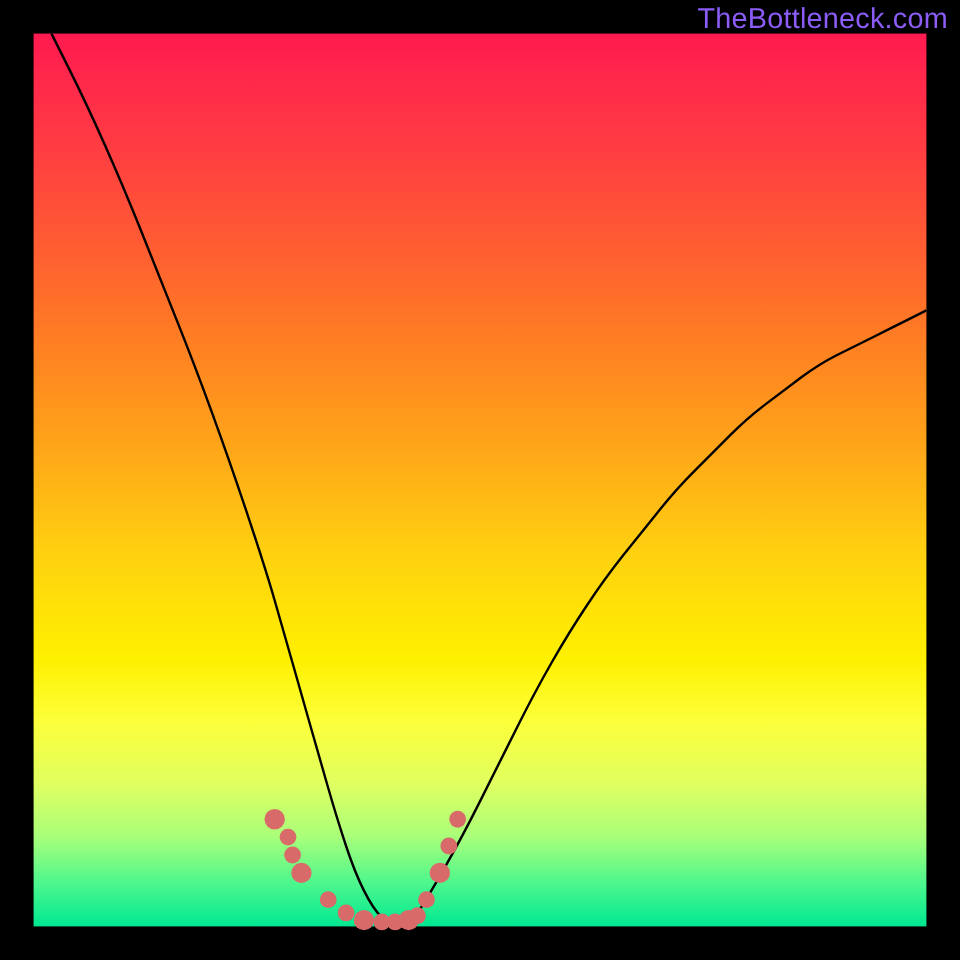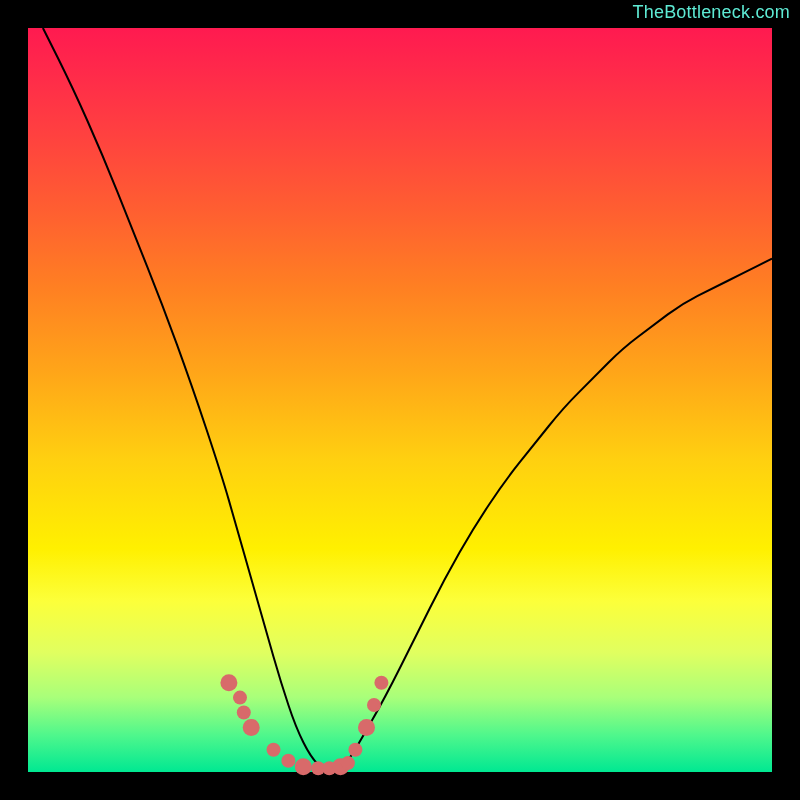--- a/index.html
+++ b/index.html
@@ -16,22 +16,22 @@
     left: 0;
     top: 0;
     width: 800px;
     height: 800px;
     background: #000;
   }
   .watermark {
     position: absolute;
     top: 2px;
     right: 10px;
-    color: #5eead4;
-    font-size: 18px;
+    color: #8b5cf6;
+    font-size: 24px;
     font-weight: 400;
     letter-spacing: 0.2px;
     z-index: 10;
   }
   .plot {
     position: absolute;
     
     left: 28px;
     top: 28px;
     width: 744px;

